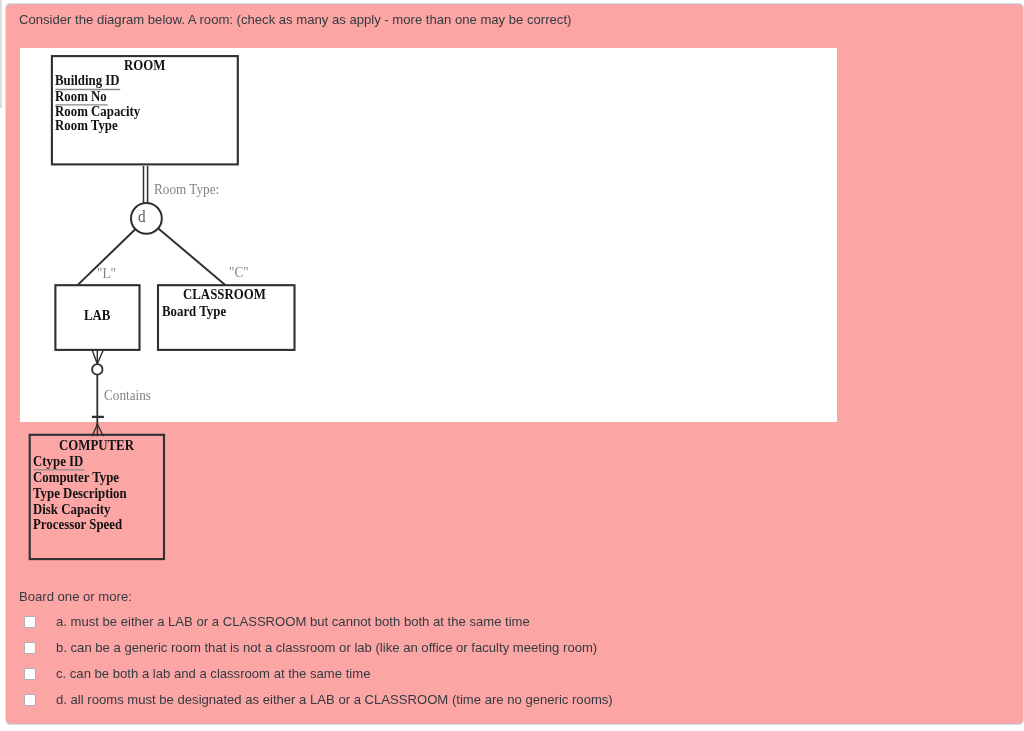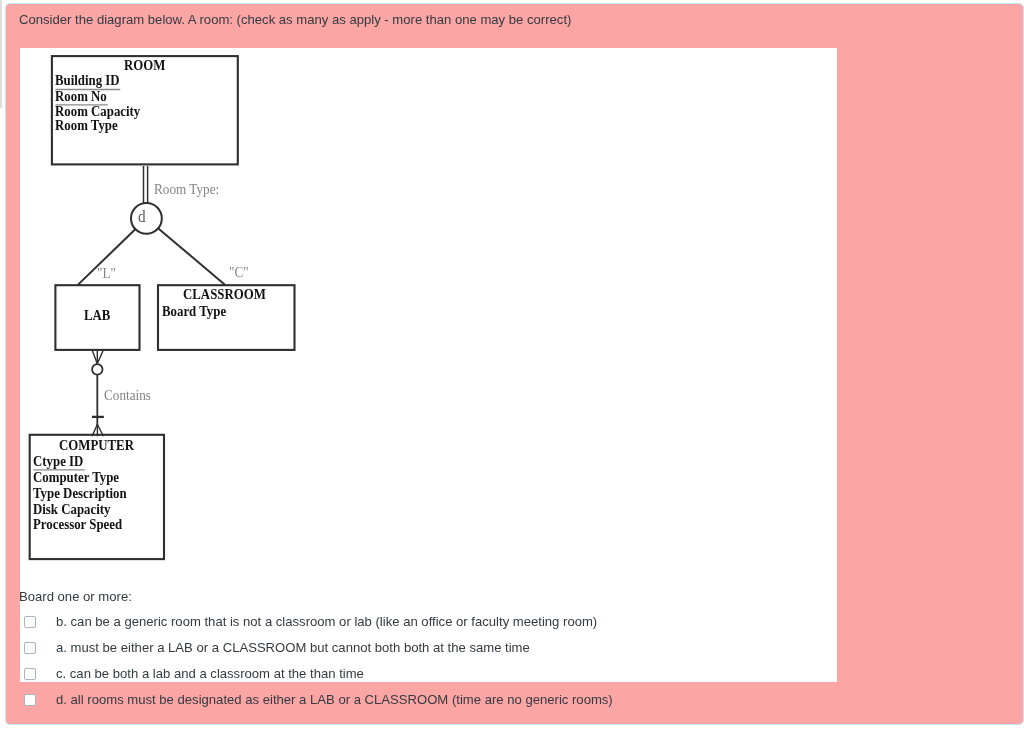--- a/index.html
+++ b/index.html
@@ -1,21 +1,21 @@
 <!DOCTYPE html>
 <html><head>
 <meta charset="utf-8">
 <style>
   html,body{margin:0;padding:0;}
   body{width:1024px;height:731px;background:#ffffff;font-family:"Liberation Sans",sans-serif;overflow:hidden;-webkit-font-smoothing:antialiased;}
   #page{position:relative;width:1024px;height:731px;filter:opacity(1);}
   .qbox{position:absolute;left:5px;top:3px;width:1019px;height:722px;background:#fca5a5;border:1px solid #c7e4f1;border-radius:5px;box-sizing:border-box;}
   .edgebar{position:absolute;left:0;top:0;width:2px;height:108px;background:#dedede;}
   .qtext{position:absolute;left:13px;top:8px;font-size:13.1px;line-height:16px;color:#333b41;white-space:nowrap;}
-  .imgarea{position:absolute;left:14px;top:44px;width:817px;height:634px;background:#fff;}
+  .imgarea{position:absolute;left:14px;top:44px;width:817px;height:374px;background:#fff;}
   .sel{position:absolute;left:13px;top:585px;font-size:13.1px;line-height:16px;color:#333b41;}
   .opts{position:absolute;left:14px;top:608px;width:980px;}
   .opt{position:relative;height:26.1px;}
   .cb{position:absolute;left:4px;top:3.6px;width:12px;height:12px;background:#ffffff;border:1px solid #aab2ba;border-radius:2px;box-sizing:border-box;}
   .olab{position:absolute;left:36px;top:2px;font-size:13.1px;line-height:16px;color:#333b41;white-space:nowrap;}
   .imgarea svg{position:absolute;left:0;top:0;}
   .dtx{position:absolute;font-family:"Liberation Serif",serif;white-space:nowrap;}
   .atr{font-weight:bold;font-size:15.3px;line-height:15.3px;color:#121212;transform:scaleX(0.84);transform-origin:left top;}
   .ttl{font-weight:bold;font-size:15.3px;line-height:15.3px;color:#121212;text-align:center;}
   .ttlL{font-weight:bold;font-size:15.3px;line-height:15.3px;color:#121212;transform:scaleX(0.84);transform-origin:left top;}
@@ -99,29 +99,29 @@
       <div class="dtx atr" style="left:12.6px;top:421.1px">Computer Type</div>
       <div class="dtx atr" style="left:12.6px;top:436.8px">Type Description</div>
       <div class="dtx atr" style="left:12.6px;top:452.5px">Disk Capacity</div>
       <div class="dtx atr" style="left:12.6px;top:467.8px">Processor Speed</div>
     </div>
 
     <div class="sel">Board one or more:</div>
     <div class="opts">
       <div class="opt">
         <span class="cb"></span>
+        <span class="olab">a. must be either a LAB or a CLASSROOM but cannot both both at the same time</span>
+      </div>
+      <div class="opt">
+        <span class="cb"></span>
         <span class="olab">b. can be a generic room that is not a classroom or lab (like an office or faculty meeting room)</span>
       </div>
       <div class="opt">
         <span class="cb"></span>
-        <span class="olab">a. must be either a LAB or a CLASSROOM but cannot both both at the same time</span>
-      </div>
-      <div class="opt">
-        <span class="cb"></span>
-        <span class="olab">c. can be both a lab and a classroom at the than time</span>
+        <span class="olab">c. can be both a lab and a classroom at the same time</span>
       </div>
       <div class="opt">
         <span class="cb"></span>
         <span class="olab">d. all rooms must be designated as either a LAB or a CLASSROOM (time are no generic rooms)</span>
       </div>
     </div>
   </div>
 </div>
 
 </body></html>

